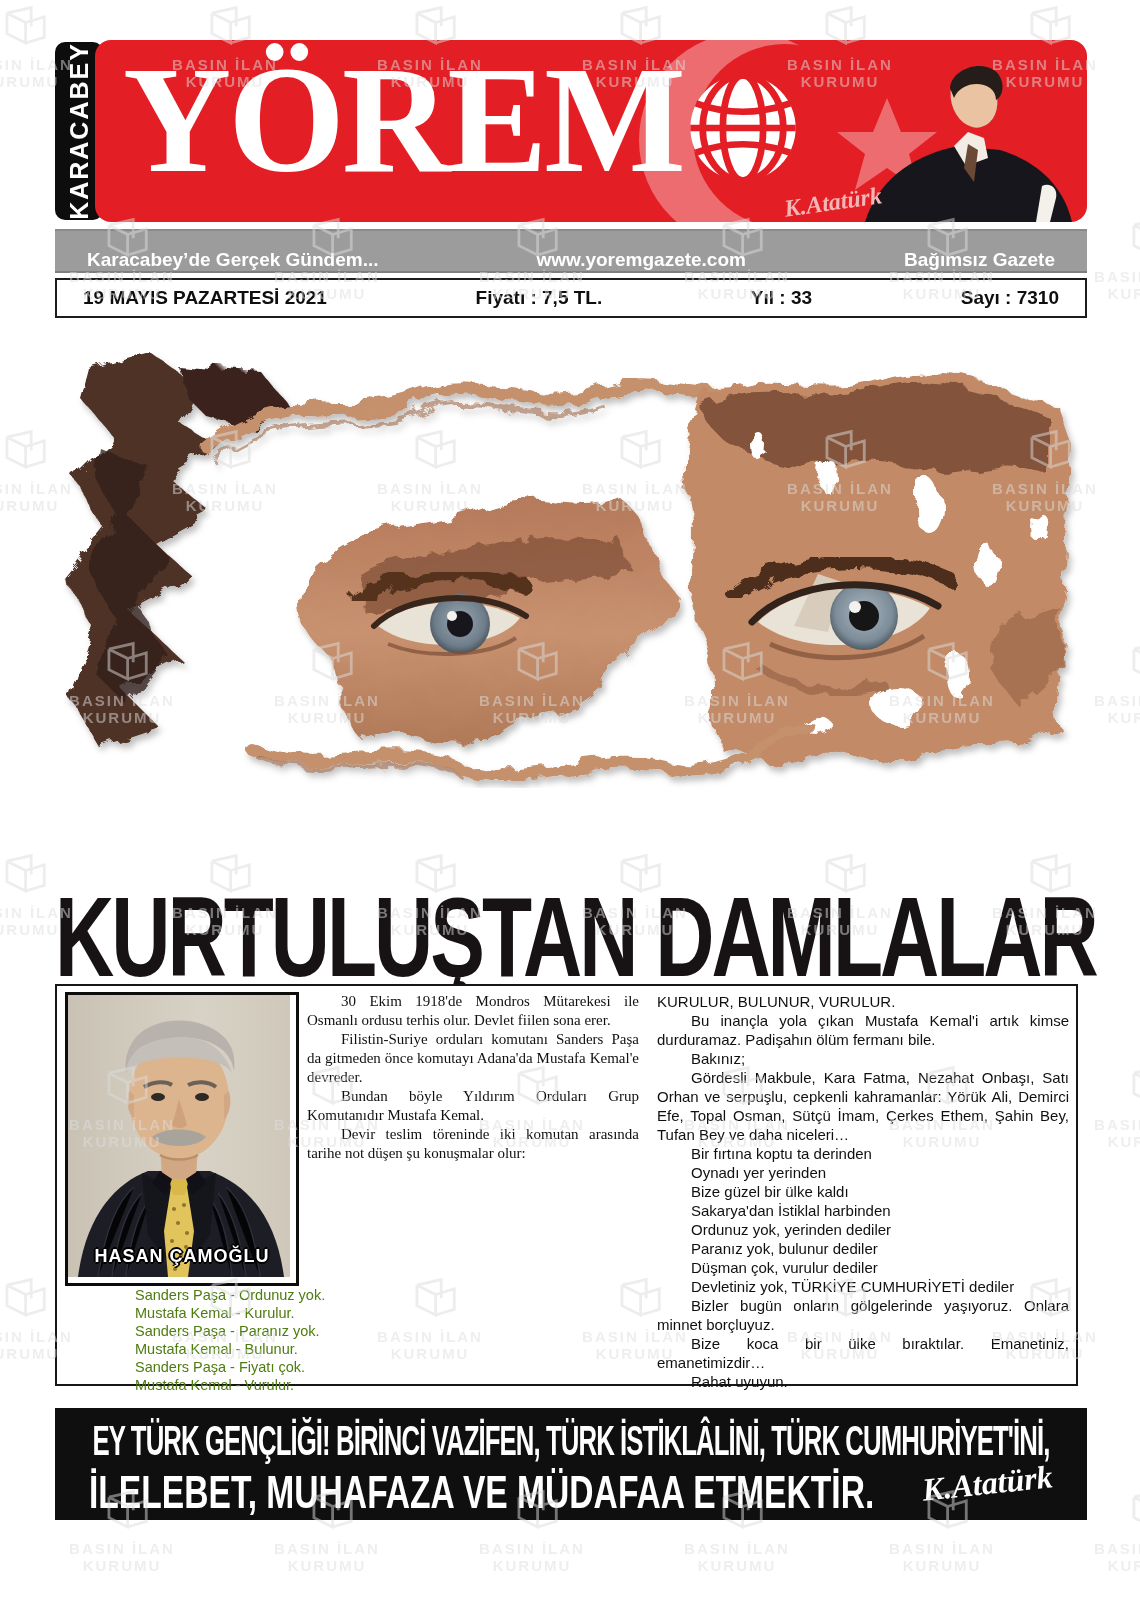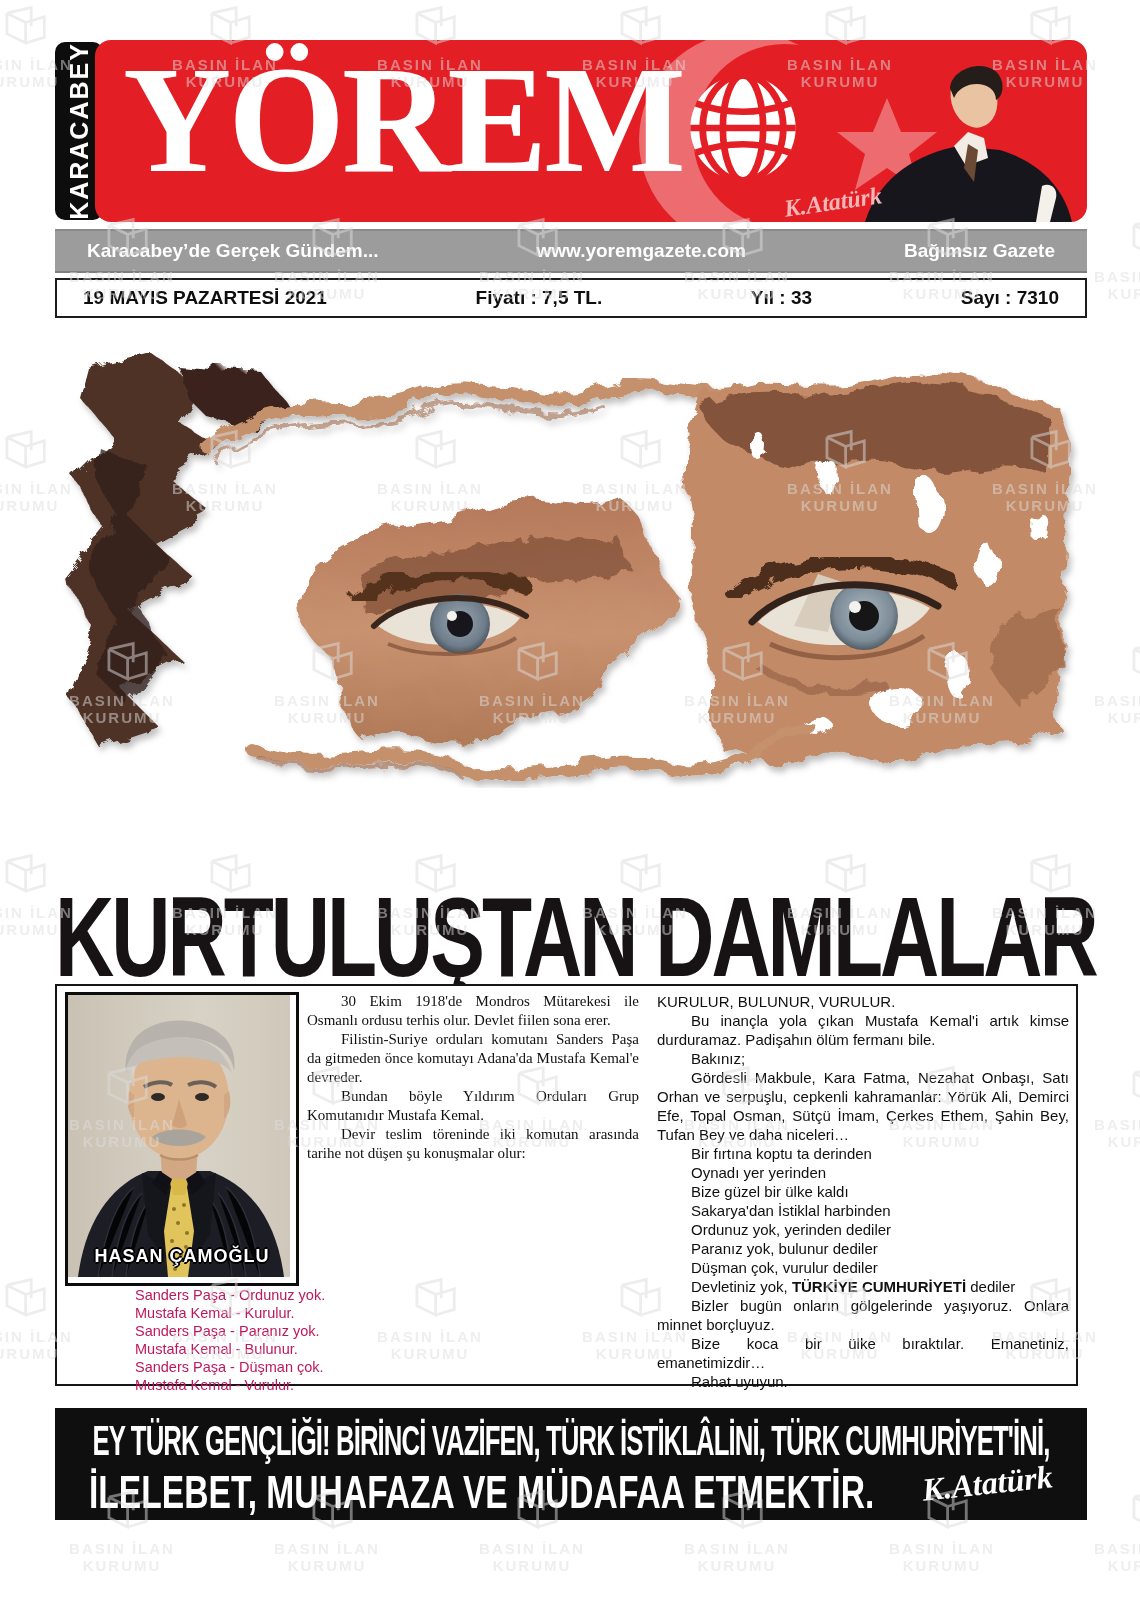--- a/index.html
+++ b/index.html
@@ -21,21 +21,21 @@
   .brand{position:absolute;left:28px;top:-12px;display:flex;align-items:center;}
   .brand-text{font-family:"Liberation Serif",serif;font-weight:bold;color:#ffffff;font-size:150px;
       letter-spacing:-3px;line-height:182px;transform:scaleY(1.02);}
   .globe{margin-left:4px;margin-top:18px;}
   .sig-header{position:absolute;right:205px;bottom:6px;color:#f3b6b6;
       font-family:"Liberation Serif",serif;font-style:italic;font-weight:bold;font-size:24px;transform:rotate(-8deg);}
 
   
   .tagline{position:absolute;left:55px;top:229px;width:1032px;height:44px;background:#9c9c9c;
       border-top:2px solid #8a8a8a;border-bottom:2px solid #7f7f7f;z-index:2;
-      display:flex;align-items:center;justify-content:space-between;box-sizing:border-box;padding:0 32px;}
+      display:flex;align-items:flex-end;justify-content:space-between;box-sizing:border-box;padding:0 32px;}
   .tagline span{color:#ffffff;font-weight:bold;font-size:19px;}
 
   
   .datebar{position:absolute;left:55px;top:278px;width:1032px;height:40px;z-index:2;
       border:2px solid #1c1c1c;background:#fff;box-sizing:border-box;
       display:flex;align-items:center;justify-content:space-between;padding:0 26px;}
   .datebar span{font-weight:bold;font-size:19px;color:#0e0e0e;}
 
   
   .artwork{position:absolute;left:58px;top:326px;width:1024px;height:462px;z-index:1;}
@@ -46,27 +46,27 @@
       transform:scaleY(1.38);transform-origin:center top;white-space:nowrap;}
 
   
   .article{position:absolute;left:55px;top:984px;width:1023px;height:402px;z-index:2;
       border:2px solid #161616;background:#fff;box-sizing:border-box;}
   .photo{position:absolute;left:8px;top:6px;width:228px;height:288px;border:3px solid #0c0c0c;overflow:hidden;}
   .caption{position:absolute;left:0;right:0;bottom:16px;text-align:center;color:#ffffff;font-weight:bold;
       font-size:18px;letter-spacing:1px;
       text-shadow:-2px 0 0 #000,2px 0 0 #000,0 -2px 0 #000,0 2px 0 #000,-1px -1px 0 #000,1px 1px 0 #000;}
   .dialogue{position:absolute;left:78px;top:300px;width:300px;}
-  .dialogue p{margin:0;font-size:14.5px;line-height:18px;color:#be185d;}
+  .dialogue p{margin:0;font-size:14.5px;line-height:18px;color:#4d7c0f;}
   .col{position:absolute;top:6px;}
   .col p{margin:0;font-size:15px;line-height:19px;text-align:justify;text-indent:34px;color:#101010;}
   .col p.noindent{text-indent:0;}
   .col-mid{left:250px;width:332px;font-family:Liberation Serif, serif;}
   .col-right{left:600px;width:412px;}
-  .boldseg{font-weight:bold;}
+  .boldseg{font-weight:normal;}
 
   
   .banner{position:absolute;left:55px;top:1408px;width:1032px;height:112px;background:#0f0f0f;z-index:2;
       box-sizing:border-box;overflow:hidden;}
   .banner-l1{position:absolute;left:50%;top:8px;white-space:nowrap;color:#fff;font-weight:bold;font-size:28px;
       letter-spacing:-1px;transform:translateX(-50%) scale(0.92,1.55);transform-origin:center top;}
   .banner-l2{position:absolute;left:34px;top:58px;white-space:nowrap;color:#fff;font-weight:bold;font-size:35px;
       letter-spacing:0;transform:scale(0.96,1.30);transform-origin:left top;}
   .sig-banner{position:absolute;right:34px;bottom:18px;color:#fff;
       font-family:"Liberation Serif",serif;font-style:italic;font-weight:bold;font-size:32px;transform:rotate(-6deg);}
@@ -289,21 +289,21 @@
         <path d="M92,160 C102,166 120,166 130,160" stroke="#b98f68" stroke-width="2.5" fill="none"></path>
       </svg>
       <div class="caption">HASAN ÇAMOĞLU</div>
     </div>
 
     <div class="dialogue">
       <p>Sanders Paşa - Ordunuz yok.</p>
       <p>Mustafa Kemal - Kurulur.</p>
       <p>Sanders Paşa - Paranız yok.</p>
       <p>Mustafa Kemal - Bulunur.</p>
-      <p>Sanders Paşa - Düşman çok.</p>
+      <p>Sanders Paşa - Fiyatı çok.</p>
       <p>Mustafa Kemal - Vurulur.</p>
     </div>
 
     <div class="col col-mid">
       <p>30 Ekim 1918'de Mondros Mütarekesi ile Osmanlı ordusu terhis olur. Devlet fiilen sona erer.</p>
       <p>Filistin-Suriye orduları komutanı Sanders Paşa da gitmeden önce komutayı Adana'da Mustafa Kemal'e devreder.</p>
       <p>Bundan böyle Yıldırım Orduları Grup Komutanıdır Mustafa Kemal.</p>
       <p>Devir teslim töreninde iki komutan arasında tarihe not düşen şu konuşmalar olur:</p>
     </div>
 

